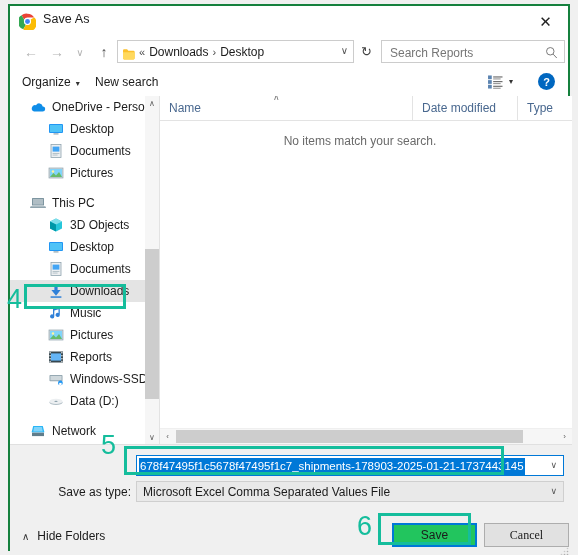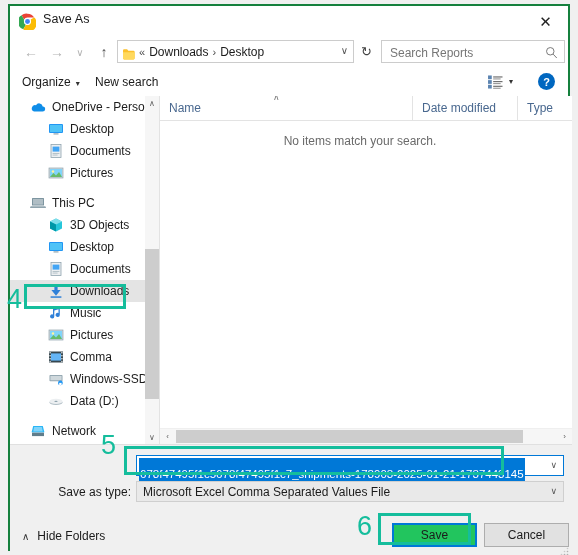--- a/index.html
+++ b/index.html
@@ -354,21 +354,21 @@
     border: 1px solid #0078d7;
   }
   .fn-value {
     position: absolute;
     left: 2px; top: 2px;
     height: 17px;
     line-height: 17px;
     background: #0078d7;
     color: #ffffff;
     font-size: 11.5px;
-    padding: 8px 1px;
+    padding: 0 1px;
     white-space: nowrap;
     overflow: hidden;
   }
   .combo-caret {
     position: absolute;
     right: 6px; top: 4px;
     font-size: 9px;
     color: #555;
   }
   .combo-savetype {
@@ -410,20 +410,21 @@
   }
   .btn-save {
     left: 382px; top: 78px;
     width: 85px;
     border: 2px solid #0078d7;
     background: #22c55e;
   }
   .btn-cancel {
     left: 474px; top: 78px;
     width: 85px;
+    font-family: Liberation Serif, serif;
   }
   .resize-grip {
     position: absolute;
     right: 3px; bottom: 2px;
     width: 10px; height: 10px;
   }
 
   
   .anno-box {
     position: absolute;
@@ -626,21 +627,21 @@
                   <rect x="1.5" y="3" width="1.2" height="1.4"></rect>
                   <rect x="1.5" y="6" width="1.2" height="1.4"></rect>
                   <rect x="1.5" y="9" width="1.2" height="1.4"></rect>
                   <rect x="1.5" y="11.8" width="1.2" height="1.4"></rect>
                   <rect x="13.3" y="3" width="1.2" height="1.4"></rect>
                   <rect x="13.3" y="6" width="1.2" height="1.4"></rect>
                   <rect x="13.3" y="9" width="1.2" height="1.4"></rect>
                   <rect x="13.3" y="11.8" width="1.2" height="1.4"></rect>
                 </g>
               </svg></span>
-            <span>Comma</span>
+            <span>Reports</span>
           </div>
           <div class="nav-item lvl1">
             <span class="ico"><svg width="16" height="16" viewBox="0 0 16 16">
                 <rect x="1.5" y="4" width="13" height="6.2" rx="0.8" fill="#90a4ae"></rect>
                 <rect x="2.4" y="4.9" width="11.2" height="4.4" fill="#cfd8dc"></rect>
                 <circle cx="12.4" cy="11.9" r="2.4" fill="#2196f3"></circle>
                 <path d="M11.2 11.9h2.4v2.2h-2.4z" fill="#fff"></path>
               </svg></span>
             <span>Windows-SSD (C</span>
           </div>

